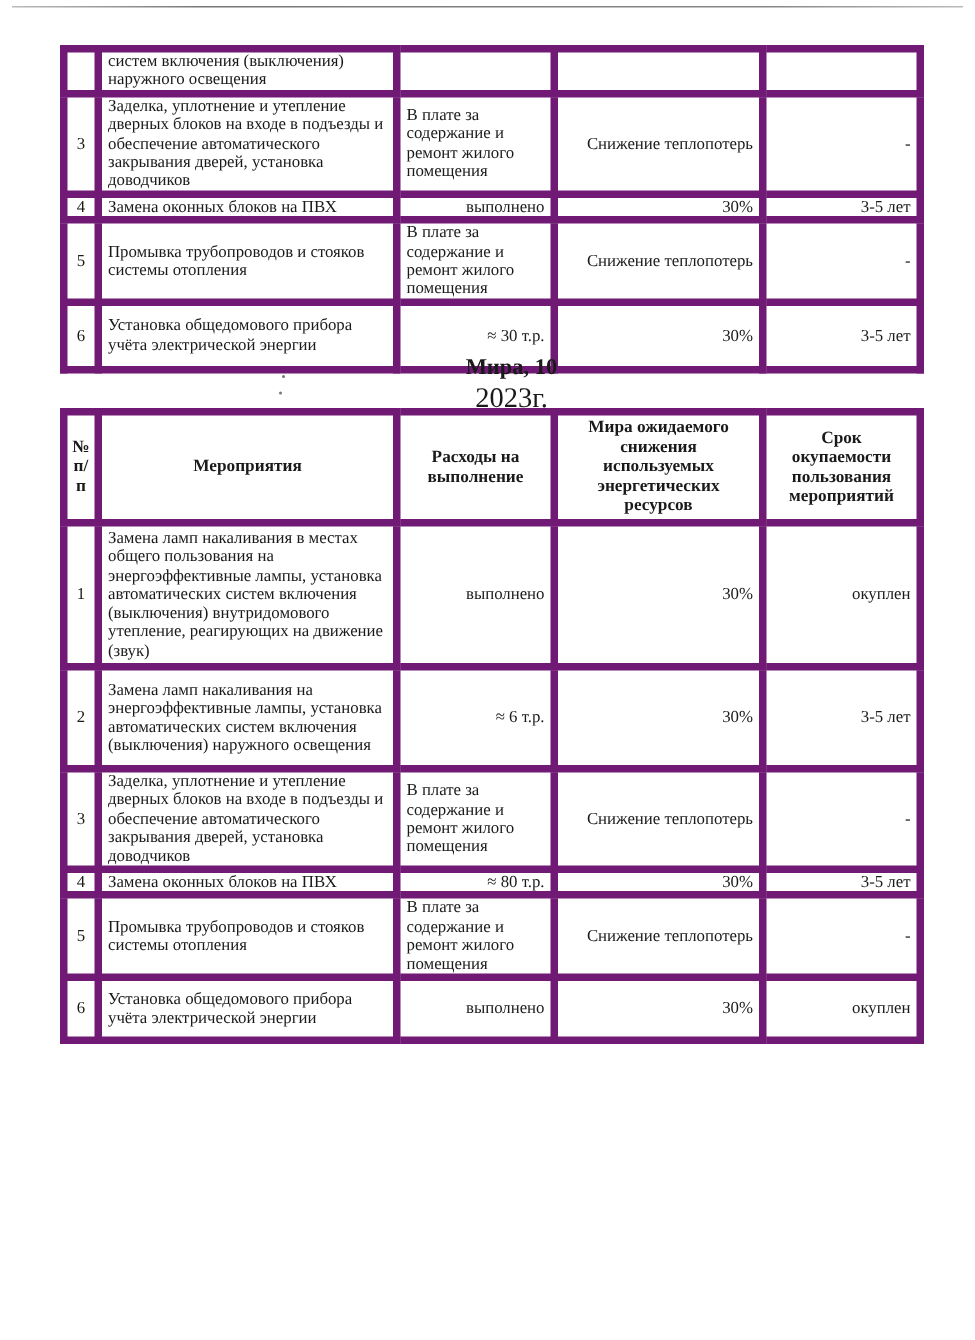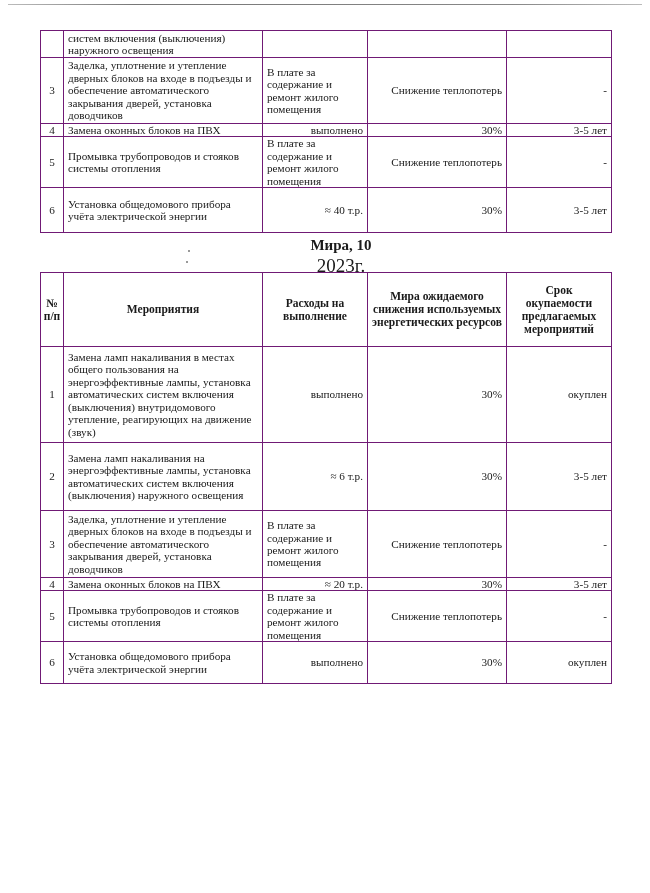--- a/index.html
+++ b/index.html
@@ -9,21 +9,21 @@
     }
     .top-rule {
       position: absolute; left: 8px; right: 8px; top: 4px; height: 1px;
       background: linear-gradient(90deg, #bbb, #777 20%, #888 80%, #bbb);
     }
     table {
       position: absolute; left: 40px; width: 571px;
       border-collapse: collapse; table-layout: fixed;
       font-size: 11.2px; line-height: 12.4px;
     }
-    td, th { border: 1px solid #701a75; padding: 0 4px; vertical-align: middle; }
+    td, th { border: 5px solid #701a75; padding: 0 4px; vertical-align: middle; }
     td.num { text-align: center; padding: 0; }
     td.left { text-align: left; }
     td.center { text-align: right; }
     th { font-weight: bold; text-align: center; font-size: 11.5px; line-height: 13px; }
     #table1 { top: 30px; }
     #table2 { top: 272px; }
     .heading {
       position: absolute; left: 16px; width: 650px; text-align: center;
     }
     .h-title { top: 237px; font-weight: bold; font-size: 15px; }
@@ -68,21 +68,21 @@
     <tr style="height:42px">
       <td class="num">5</td>
       <td class="left">Промывка трубопроводов и стояков системы отопления</td>
       <td class="left">В плате за содержание и ремонт жилого помещения</td>
       <td class="center">Снижение теплопотерь</td>
       <td class="center">-</td>
     </tr>
     <tr style="height:45px">
       <td class="num">6</td>
       <td class="left">Установка общедомового прибора учёта электрической энергии</td>
-      <td class="center">≈ 40 т.р.</td>
+      <td class="center">≈ 30 т.р.</td>
       <td class="center">30%</td>
       <td class="center">3-5 лет</td>
     </tr>
   </tbody>
 </table>
 
 <div class="dot" style="left:188px; top:250px;"></div>
 <div class="dot" style="left:186px; top:261px;"></div>
 
 <div class="heading h-title">Мира, 10</div>
@@ -95,21 +95,21 @@
       <col style="width:105px">
       <col style="width:139px">
       <col style="width:105px">
   </colgroup>
   <thead>
     <tr style="height:74px">
       <th style="padding:0 1px;text-align:center;">№ п/п</th>
       <th>Мероприятия</th>
       <th>Расходы на выполнение</th>
       <th>Мира ожидаемого снижения используемых энергетических ресурсов</th>
-      <th>Срок окупаемости предлагаемых мероприятий</th>
+      <th>Срок окупаемости пользования мероприятий</th>
     </tr>
   </thead>
   <tbody>
     <tr style="height:96px">
       <td class="num">1</td>
       <td class="left">Замена ламп накаливания в местах общего пользования на энергоэффективные лампы, установка автоматических систем включения (выключения) внутридомового утепление, реагирующих на движение (звук)</td>
       <td class="center">выполнено</td>
       <td class="center">30%</td>
       <td class="center">окуплен</td>
     </tr>
@@ -123,21 +123,21 @@
     <tr style="height:67px">
       <td class="num">3</td>
       <td class="left">Заделка, уплотнение и утепление дверных блоков на входе в подъезды и обеспечение автоматического закрывания дверей, установка доводчиков</td>
       <td class="left">В плате за содержание и ремонт жилого помещения</td>
       <td class="center">Снижение теплопотерь</td>
       <td class="center">-</td>
     </tr>
     <tr style="height:13px">
       <td class="num">4</td>
       <td class="left">Замена оконных блоков на ПВХ</td>
-      <td class="center">≈ 20 т.р.</td>
+      <td class="center">≈ 80 т.р.</td>
       <td class="center">30%</td>
       <td class="center">3-5 лет</td>
     </tr>
     <tr style="height:42px">
       <td class="num">5</td>
       <td class="left">Промывка трубопроводов и стояков системы отопления</td>
       <td class="left">В плате за содержание и ремонт жилого помещения</td>
       <td class="center">Снижение теплопотерь</td>
       <td class="center">-</td>
     </tr>

